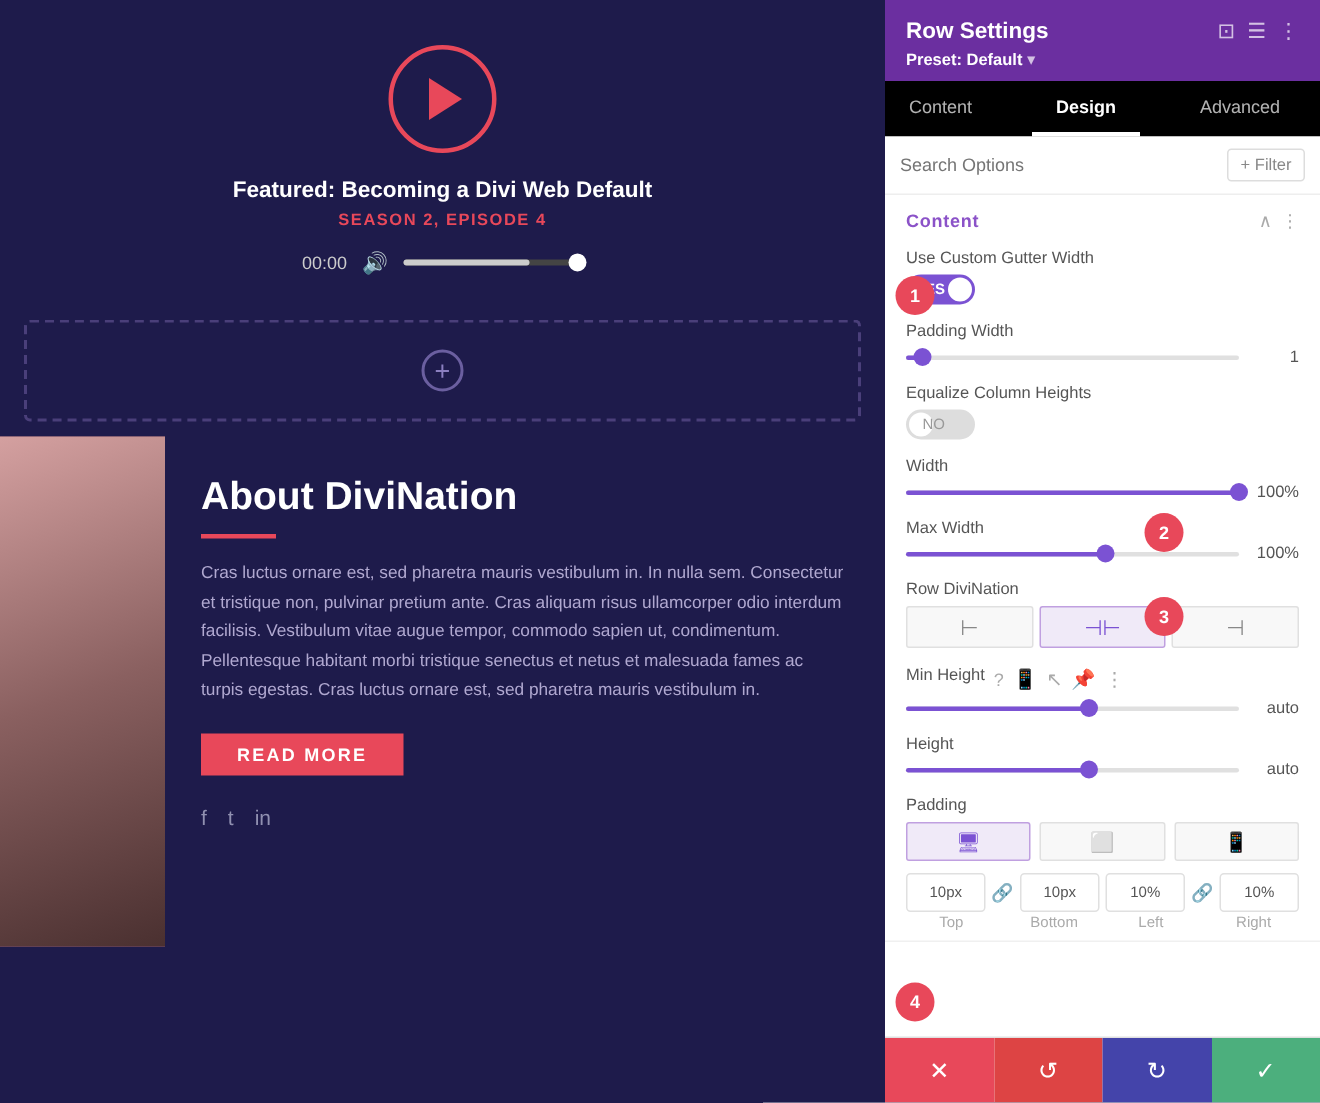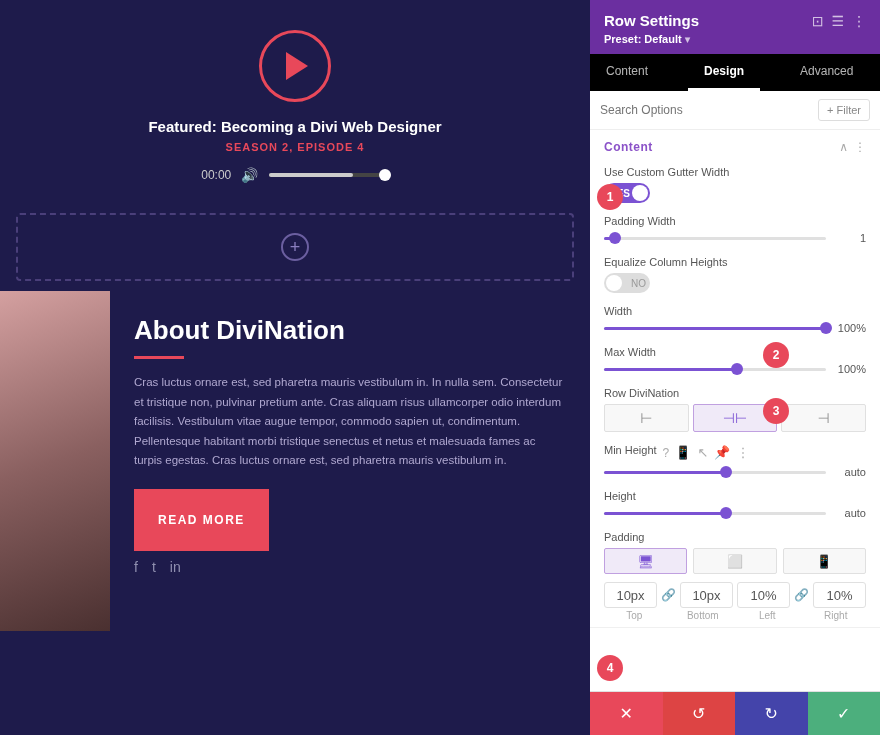--- a/index.html
+++ b/index.html
@@ -179,27 +179,27 @@
       color: #b0a8d0;
       font-size: 11.5px;
       line-height: 1.7;
       margin-bottom: 18px;
     }
 
     .read-more-btn {
       background: #e8485a;
       color: #fff;
       border: none;
-      padding: 24px 24px;
+      padding: 7px 24px;
       font-size: 12px;
       font-weight: 700;
       letter-spacing: 1.5px;
       cursor: pointer;
       width: fit-content;
-      margin-bottom: 8px;
+      margin-bottom: 20px;
     }
 
     .social-icons {
       display: flex;
       gap: 14px;
     }
 
     .social-icon {
       color: #9090b0;
       font-size: 14px;
@@ -237,21 +237,21 @@
     }
 
     
     .panel-header {
       background: #6b2fa0;
       padding: 12px 14px 0 14px;
     }
 
     .panel-title-row {
       display: flex;
-      align-items: flex-end;
+      align-items: flex-start;
       justify-content: space-between;
       margin-bottom: 4px;
     }
 
     .panel-title {
       color: #fff;
       font-size: 15px;
       font-weight: 700;
     }
 
@@ -515,21 +515,21 @@
       display: grid;
       grid-template-columns: 1fr auto 1fr 1fr auto 1fr;
       gap: 4px;
       align-items: center;
     }
 
     .padding-input {
       height: 26px;
       border: 1px solid #e0e0e0;
       border-radius: 3px;
-      font-size: 13px;
+      font-size: 10px;
       text-align: center;
       color: #555;
       width: 100%;
     }
 
     .padding-link-icon {
       color: #aaa;
       font-size: 12px;
       text-align: center;
     }
@@ -580,21 +580,21 @@
   </style>
 </head>
 <body>
 
 <div class="left-panel">
 
   <div class="podcast-section">
     <div class="play-button-circle">
       <div class="play-icon"></div>
     </div>
-    <div class="podcast-title">Featured: Becoming a Divi Web Designer</div>
+    <div class="podcast-title">Featured: Becoming a Divi Web Default</div>
     <div class="podcast-subtitle">SEASON 2, EPISODE 4</div>
     <div class="audio-controls">
       <span class="time-display">00:00</span>
       <span class="volume-icon">🔊</span>
       <div class="progress-bar">
         <div class="progress-fill"></div>
         <div class="progress-thumb"></div>
       </div>
     </div>
   </div>
@@ -678,21 +678,21 @@
           </div>
           <span class="slider-value">1</span>
         </div>
       </div>
 
       <div class="setting-row">
         <div class="setting-label">Equalize Column Heights</div>
         <div class="toggle-wrap">
           <div class="toggle toggle-off">
             <div class="toggle-knob"></div>
-            <span style="position:absolute;right:4px;font-size:10px;font-weight:400;color:#999;">NO</span>
+            <span style="position:absolute;right:20px;font-size:10px;font-weight:400;color:#999;">NO</span>
           </div>
         </div>
       </div>
 
       <div class="setting-row">
         <div class="setting-label">Width</div>
         <div class="slider-row">
           <div class="slider-track">
             <div class="slider-fill" style="width:100%"></div>
             <div class="slider-dot" style="right:-6px;left:auto;"></div>

